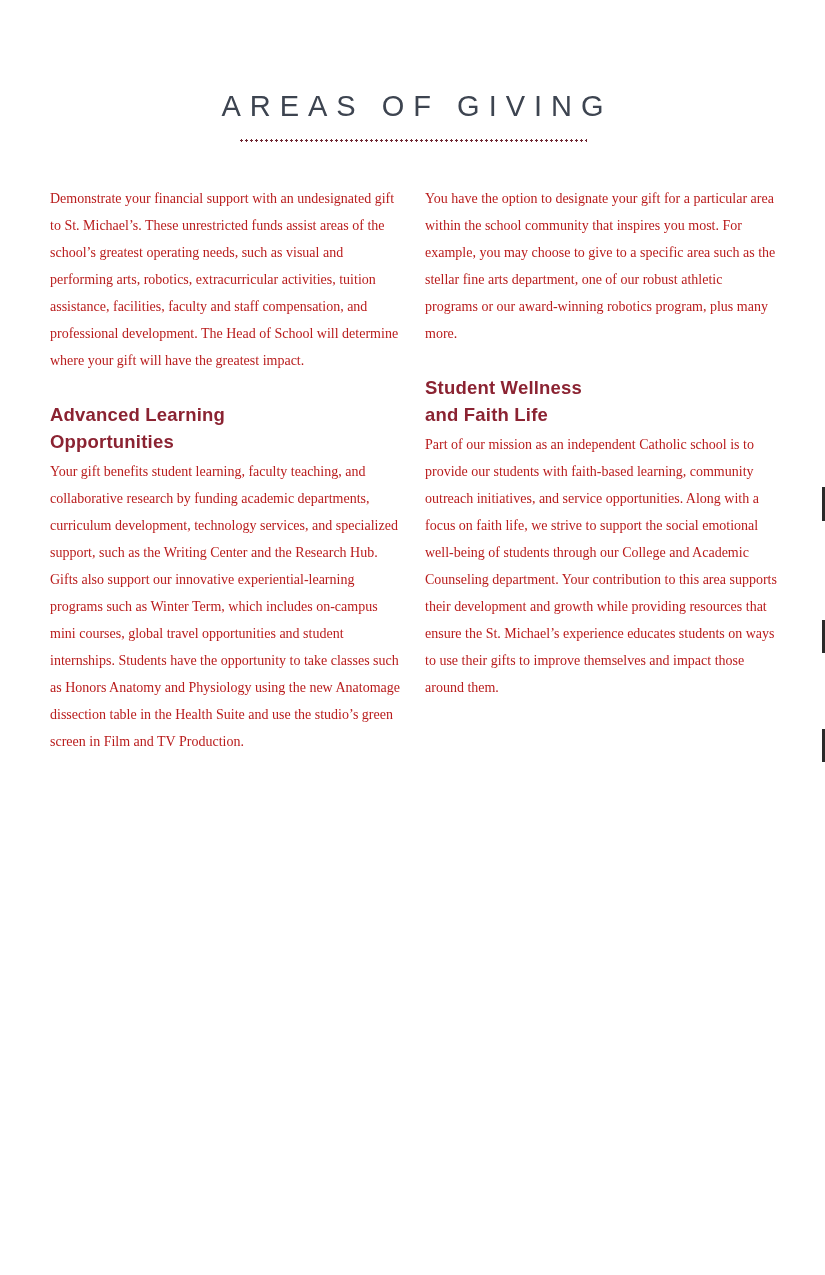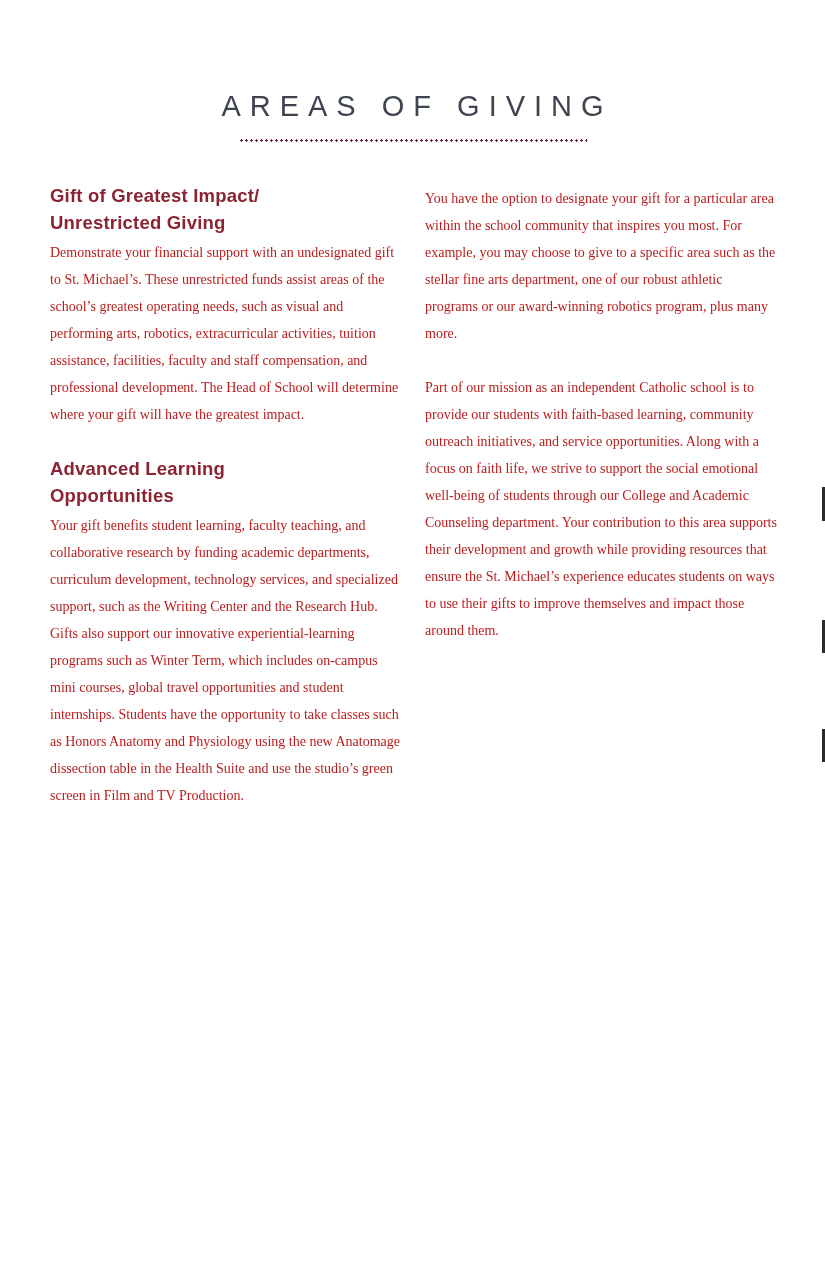--- a/index.html
+++ b/index.html
@@ -114,36 +114,36 @@
 
   <header class="title-wrap">
     <h1 class="page-title">AREAS OF GIVING</h1>
     <div class="dotted-rule"></div>
   </header>
 
   <main class="columns">
 
     <section class="col">
       <article class="block">
-        <h2 class="block-heading">Gift of Greatest Impact/
-Unrestricted Giving</h2>
         <p class="block-body">Demonstrate your financial support with an undesignated gift to St. Michael’s. These unrestricted funds assist areas of the school’s greatest operating needs, such as visual and performing arts, robotics, extracurricular activities, tuition assistance, facilities, faculty and staff compensation, and professional development. The Head of School will determine where your gift will have the greatest impact.</p>
       </article>
       <article class="block">
         <h2 class="block-heading">Advanced Learning
 Opportunities</h2>
         <p class="block-body">Your gift benefits student learning, faculty teaching, and collaborative research by funding academic departments, curriculum development, technology services, and specialized support, such as the Writing Center and the Research Hub. Gifts also support our innovative experiential-learning programs such as Winter Term, which includes on-campus mini courses, global travel opportunities and student internships. Students have the opportunity to take classes such as Honors Anatomy and Physiology using the new Anatomage dissection table in the Health Suite and use the studio’s green screen in Film and TV Production.</p>
       </article>
     </section>
 
     <section class="col">
       <article class="block">
         <p class="block-body">You have the option to designate your gift for a particular area within the school community that inspires you most. For example, you may choose to give to a specific area such as the stellar fine arts department, one of our robust athletic programs or our award-winning robotics program, plus many more.</p>
       </article>
       <article class="block">
+        <h2 class="block-heading">Student Wellness
+and Faith Life</h2>
         <p class="block-body">Part of our mission as an independent Catholic school is to provide our students with faith-based learning, community outreach initiatives, and service opportunities. Along with a focus on faith life, we strive to support the social emotional well-being of students through our College and Academic Counseling department. Your contribution to this area supports their development and growth while providing resources that ensure the St. Michael’s experience educates students on ways to use their gifts to improve themselves and impact those around them.</p>
       </article>
     </section>
 
   </main>
 
   <footer class="footer">
     <div class="goal-band">
       <span class="goal-label">CRUSADER FUND GOAL:</span>
     </div>

